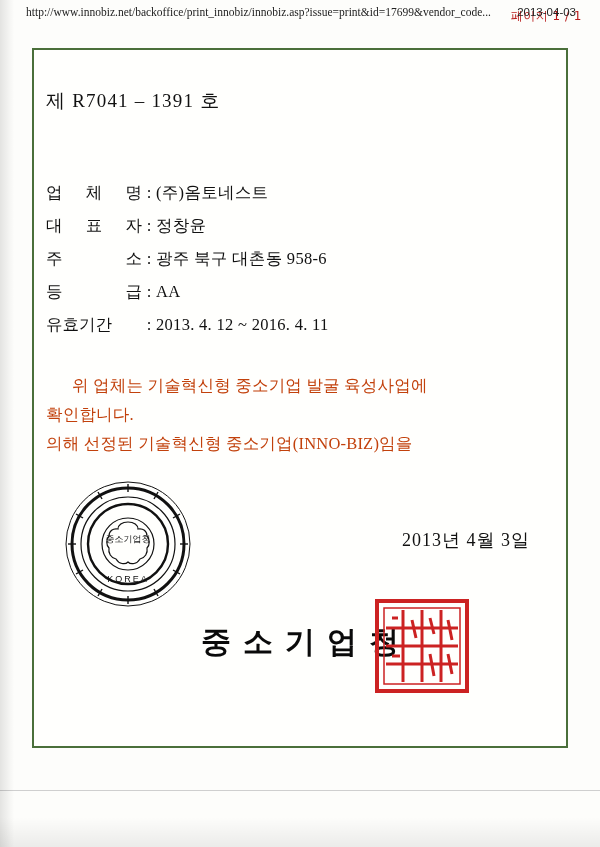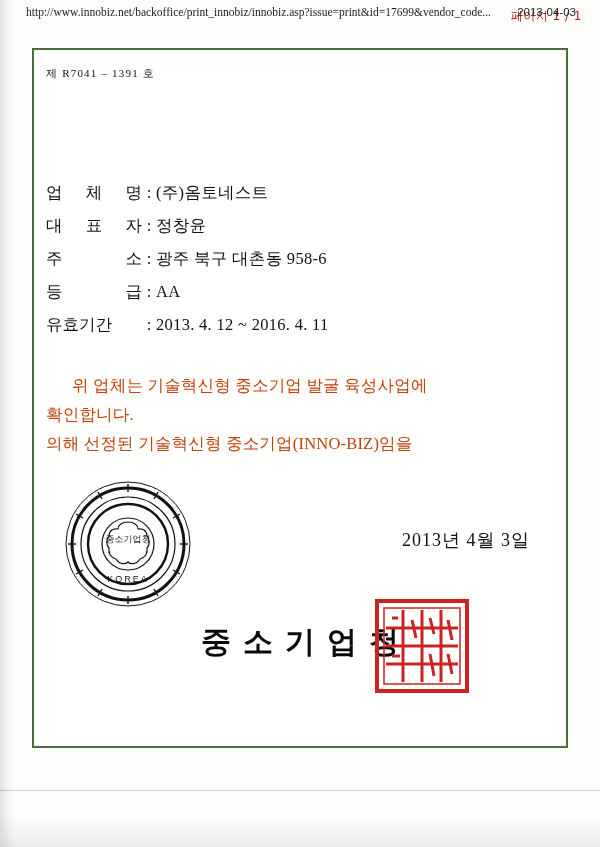--- a/index.html
+++ b/index.html
@@ -60,22 +60,22 @@
     left: 6px;
     top: 4px;
     width: 62px;
     height: 10px;
     background: #fffffd;
   }
   
   .cert-number {
     position: absolute;
     left: 46px;
-    top: 66px;
-    font-size: 11px;
+    top: 88px;
+    font-size: 19px;
     letter-spacing: 1.2px;
     color: #111;
   }
   .cert-title {
     position: absolute;
     left: 0;
     right: 0;
     top: 122px;
     text-align: center;
     font-size: 23px;

